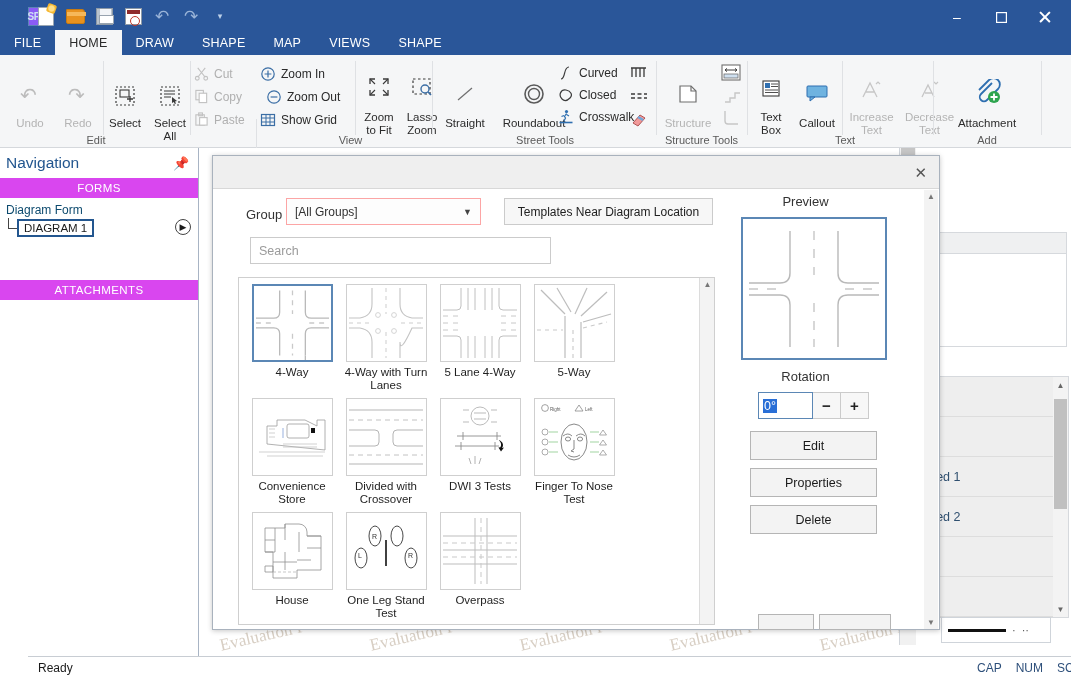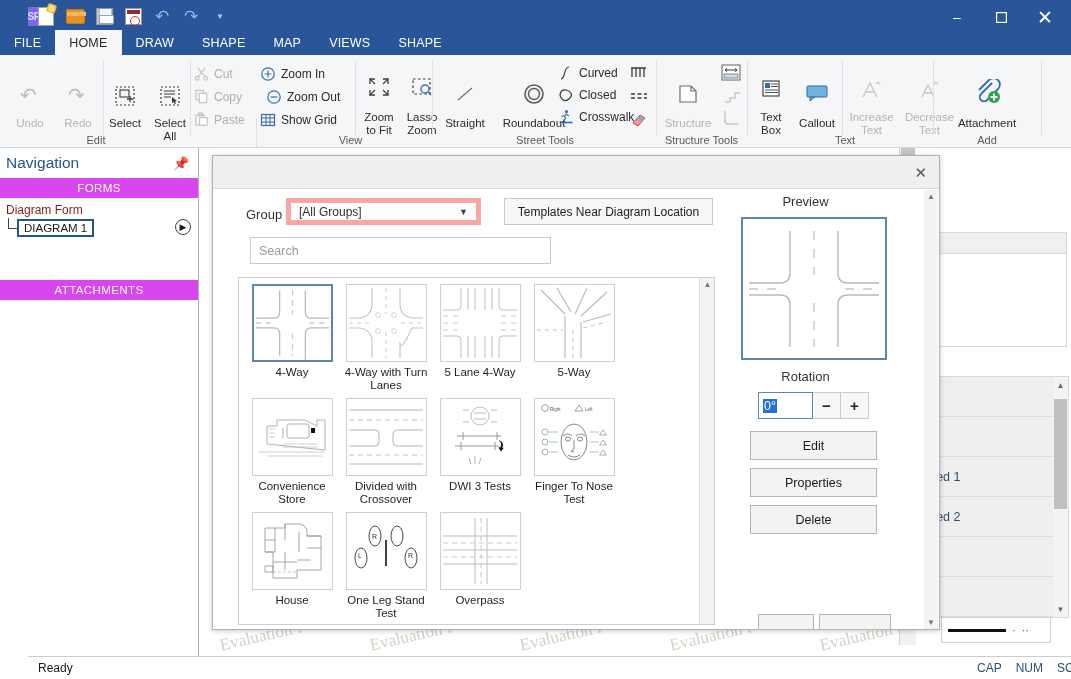--- a/index.html
+++ b/index.html
@@ -74,21 +74,21 @@
   
   #navpanel{ position:absolute; left:0; top:148px; width:199px; height:508px;
              background:#ffffff; border-right:1px solid #a8b4c4; }
   #nav-head{ height:30px; display:flex; align-items:center; justify-content:space-between;
              padding:0 8px 0 6px; }
   #nav-title{ color:#23568f; font-size:15.5px; }
   #nav-pin{ color:#2a5699; font-size:13px; }
   .nav-section{ background:#d946ef; color:#fff; height:20px; text-align:center; font-size:11.5px;
                 display:flex; align-items:center; justify-content:center; letter-spacing:.4px; }
   #nav-body{ position:relative; height:82px; border-bottom:0; background:#fff; }
-  #nav-form{ position:absolute; left:6px; top:5px; font-size:12px; color:#7f1d1d; }
+  #nav-form{ position:absolute; left:6px; top:5px; font-size:12px; color:#0c4a6e; }
   #nav-branch{ position:absolute; left:8px; top:20px; width:9px; height:11px;
                border-left:1px solid #444; border-bottom:1px solid #444; }
   #nav-diagram{ position:absolute; left:17px; top:21px; border:2px solid #23568f;
                 padding:1px 5px; font-size:11.5px; color:#1a1a1a; background:#fff; }
   #nav-arrow{ position:absolute; right:7px; top:21px; width:16px; height:16px; border:1px solid #444;
               border-radius:50%; display:flex; align-items:center; justify-content:center; font-size:9px; }
 
   
   #canvas{ position:absolute; left:199px; top:148px; width:872px; height:508px; background:#ffffff; }
   .wm{ position:absolute; font-family:"Liberation Serif", serif; font-size:17px; color:#d8cfc4;
@@ -123,21 +123,21 @@
            background:#ffffff; border:1px solid #a9b2bd; box-shadow:0 1px 5px rgba(0,0,0,.22); }
   #dlg-title{ height:33px; background:#efefef; border-bottom:1px solid #d8d8d8;
               display:flex; align-items:center; padding:0 10px 0 24px; }
   #dlg-title-text{ font-size:13px; font-weight:bold; color:#1d1d1d; }
   #dlg-close{ position:absolute; right:12px; top:8px; font-size:15px; color:#555; }
 
   #dlg-body{ position:absolute; left:0; top:33px; width:726px; height:440px; }
 
   #grp-label-txt{ position:absolute; left:33px; top:18px; font-size:13px; color:#333; }
   #grp-select{ position:absolute; left:73px; top:9px; width:195px; height:27px;
-               border:5px solid #fca5a5; background:#fdfdfd; display:flex; align-items:center;
+               border:1px solid #fca5a5; background:#fdfdfd; display:flex; align-items:center;
                padding:0 8px; font-size:12px; color:#333; }
   #grp-caret{ position:absolute; right:8px; font-size:9px; color:#444; }
   #btn-near{ position:absolute; left:291px; top:9px; width:209px; height:27px;
              border:1px solid #cbcbcb; background:#f7f7f7; display:flex; align-items:center;
              justify-content:center; font-size:12px; color:#222; }
 
   #search{ position:absolute; left:37px; top:48px; width:301px; height:27px;
            border:1px solid #cbcbcb; background:#fff; display:flex; align-items:center;
            padding:0 8px; font-size:12.5px; color:#9b9b9b; }
 

